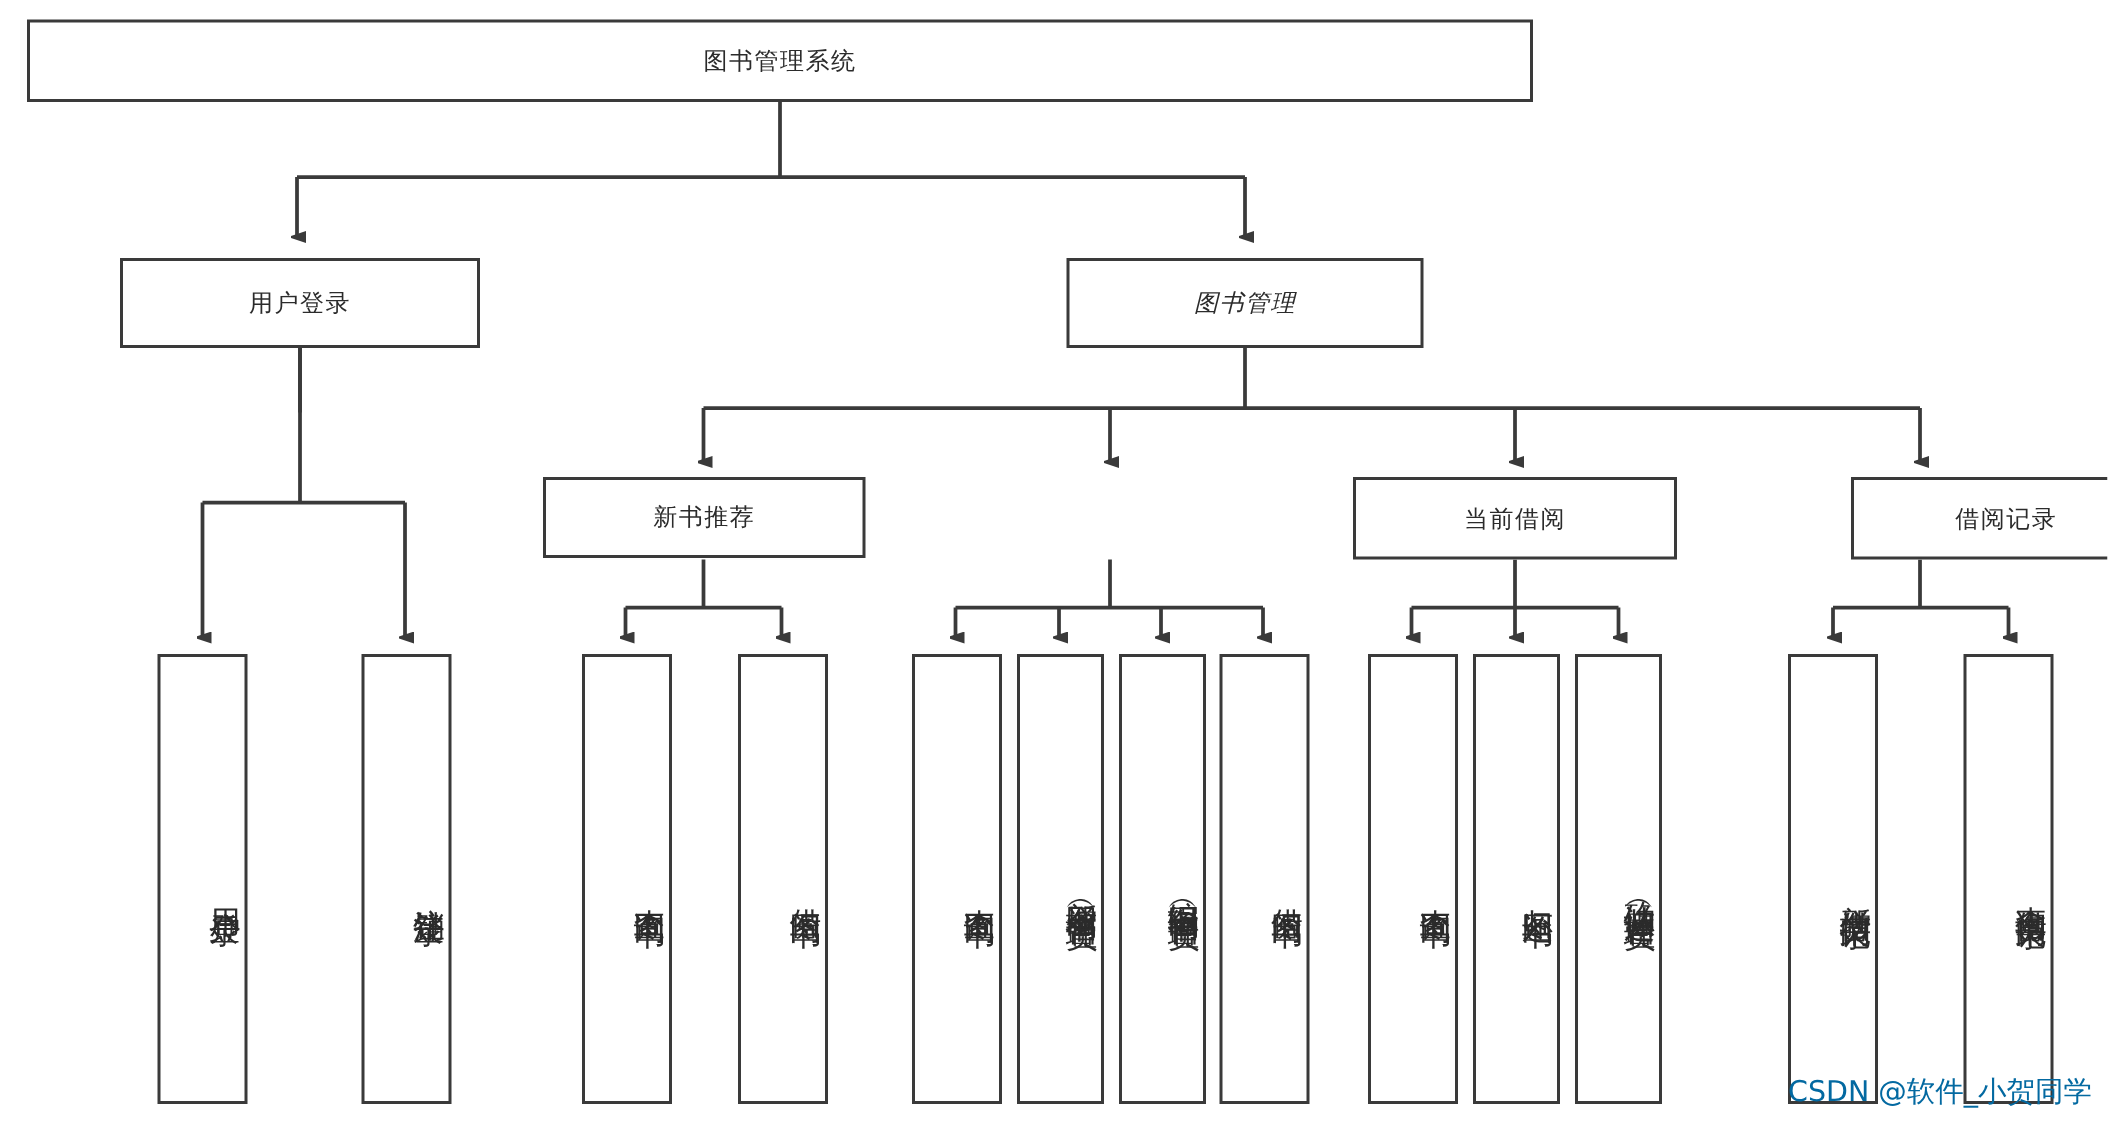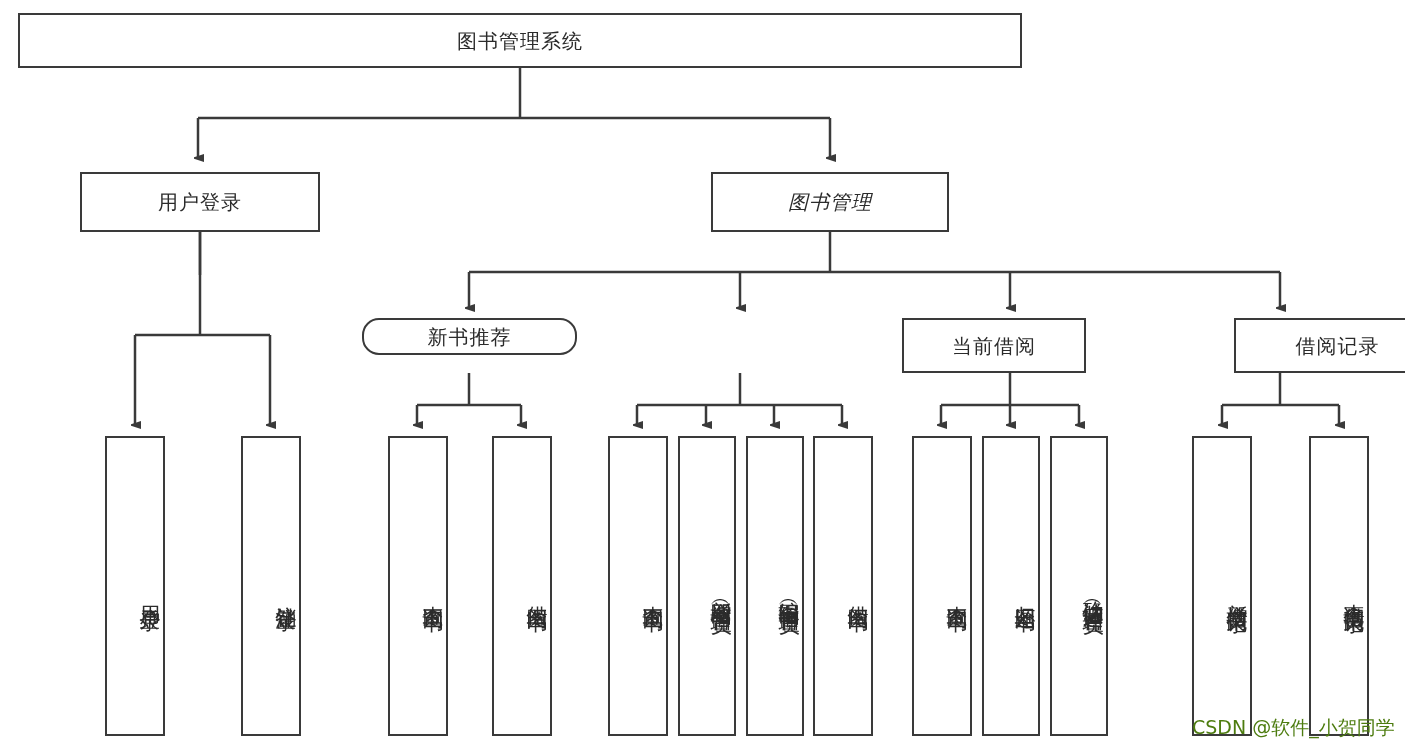--- a/index.html
+++ b/index.html
@@ -30,38 +30,38 @@
     border: 2px solid #3a3a3a;
     background: #ffffff;
     color: #2b2b2b;
     display: flex;
     align-items: center;
     justify-content: center;
     text-align: center;
     z-index: 2;
   }
   .node.horiz {
-    font-size: 20px;
+    font-size: 16px;
     letter-spacing: 1px;
     line-height: 1.2;
   }
   .node.vert {
     writing-mode: vertical-rl;
     text-orientation: upright;
     font-size: 21px;
     line-height: 1.25;
     letter-spacing: 2px;
     padding-top: 14px;
     align-items: flex-start;
     justify-content: center;
   }
   .watermark {
     position: absolute;
     font-size: 19px;
-    color: #4d7c0f;
+    color: #0369a1;
     white-space: nowrap;
     z-index: 3;
     font-family: "DejaVu Sans", "Liberation Sans", sans-serif;
   }
 </style>
 </head>
 <body>
 
 <div id="canvas">
 
@@ -115,22 +115,22 @@
       <path d="M1222,405 L1222,425" marker-end="url(#arrow)"></path>
       <path d="M1339,405 L1339,425" marker-end="url(#arrow)"></path>
     </g>
   </svg>
 
   <div class="node horiz" style="left:18px; top:13px; width:1004px; height:55px;">图书管理系统</div>
 
   <div class="node horiz" style="left:80px; top:172px; width:240px; height:60px;">用户登录</div>
   <div class="node horiz" style="left:711px; top:172px; width:238px; height:60px;font-style:italic;">图书管理</div>
 
-  <div class="node horiz" style="left:362px; top:318px; width:215px; height:37px;border-radius:17px;">新书推荐</div>
-  <div class="node horiz" style="left:902px; top:318px; width:184px; height:55px;">当前借阅</div>
+  <div class="node horiz" style="left:362px; top:318px; width:215px; height:54px;">新书推荐</div>
+  <div class="node horiz" style="left:902px; top:318px; width:216px; height:55px;">当前借阅</div>
   <div class="node horiz" style="left:1234px; top:318px; width:207px; height:55px;">借阅记录</div>
 
   <div class="node vert" style="left:105px; top:436px; width:60px; height:300px;">用户登录</div>
   <div class="node vert" style="left:241px; top:436px; width:60px; height:300px;">注销登录</div>
 
   <div class="node vert" style="left:388px; top:436px; width:60px; height:300px;">查询图书</div>
   <div class="node vert" style="left:492px; top:436px; width:60px; height:300px;">借阅图书</div>
 
   <div class="node vert" style="left:608px; top:436px; width:60px; height:300px;">查询图书</div>
   <div class="node vert" style="left:678px; top:436px; width:58px; height:300px;">新增图书（管理员）</div>

